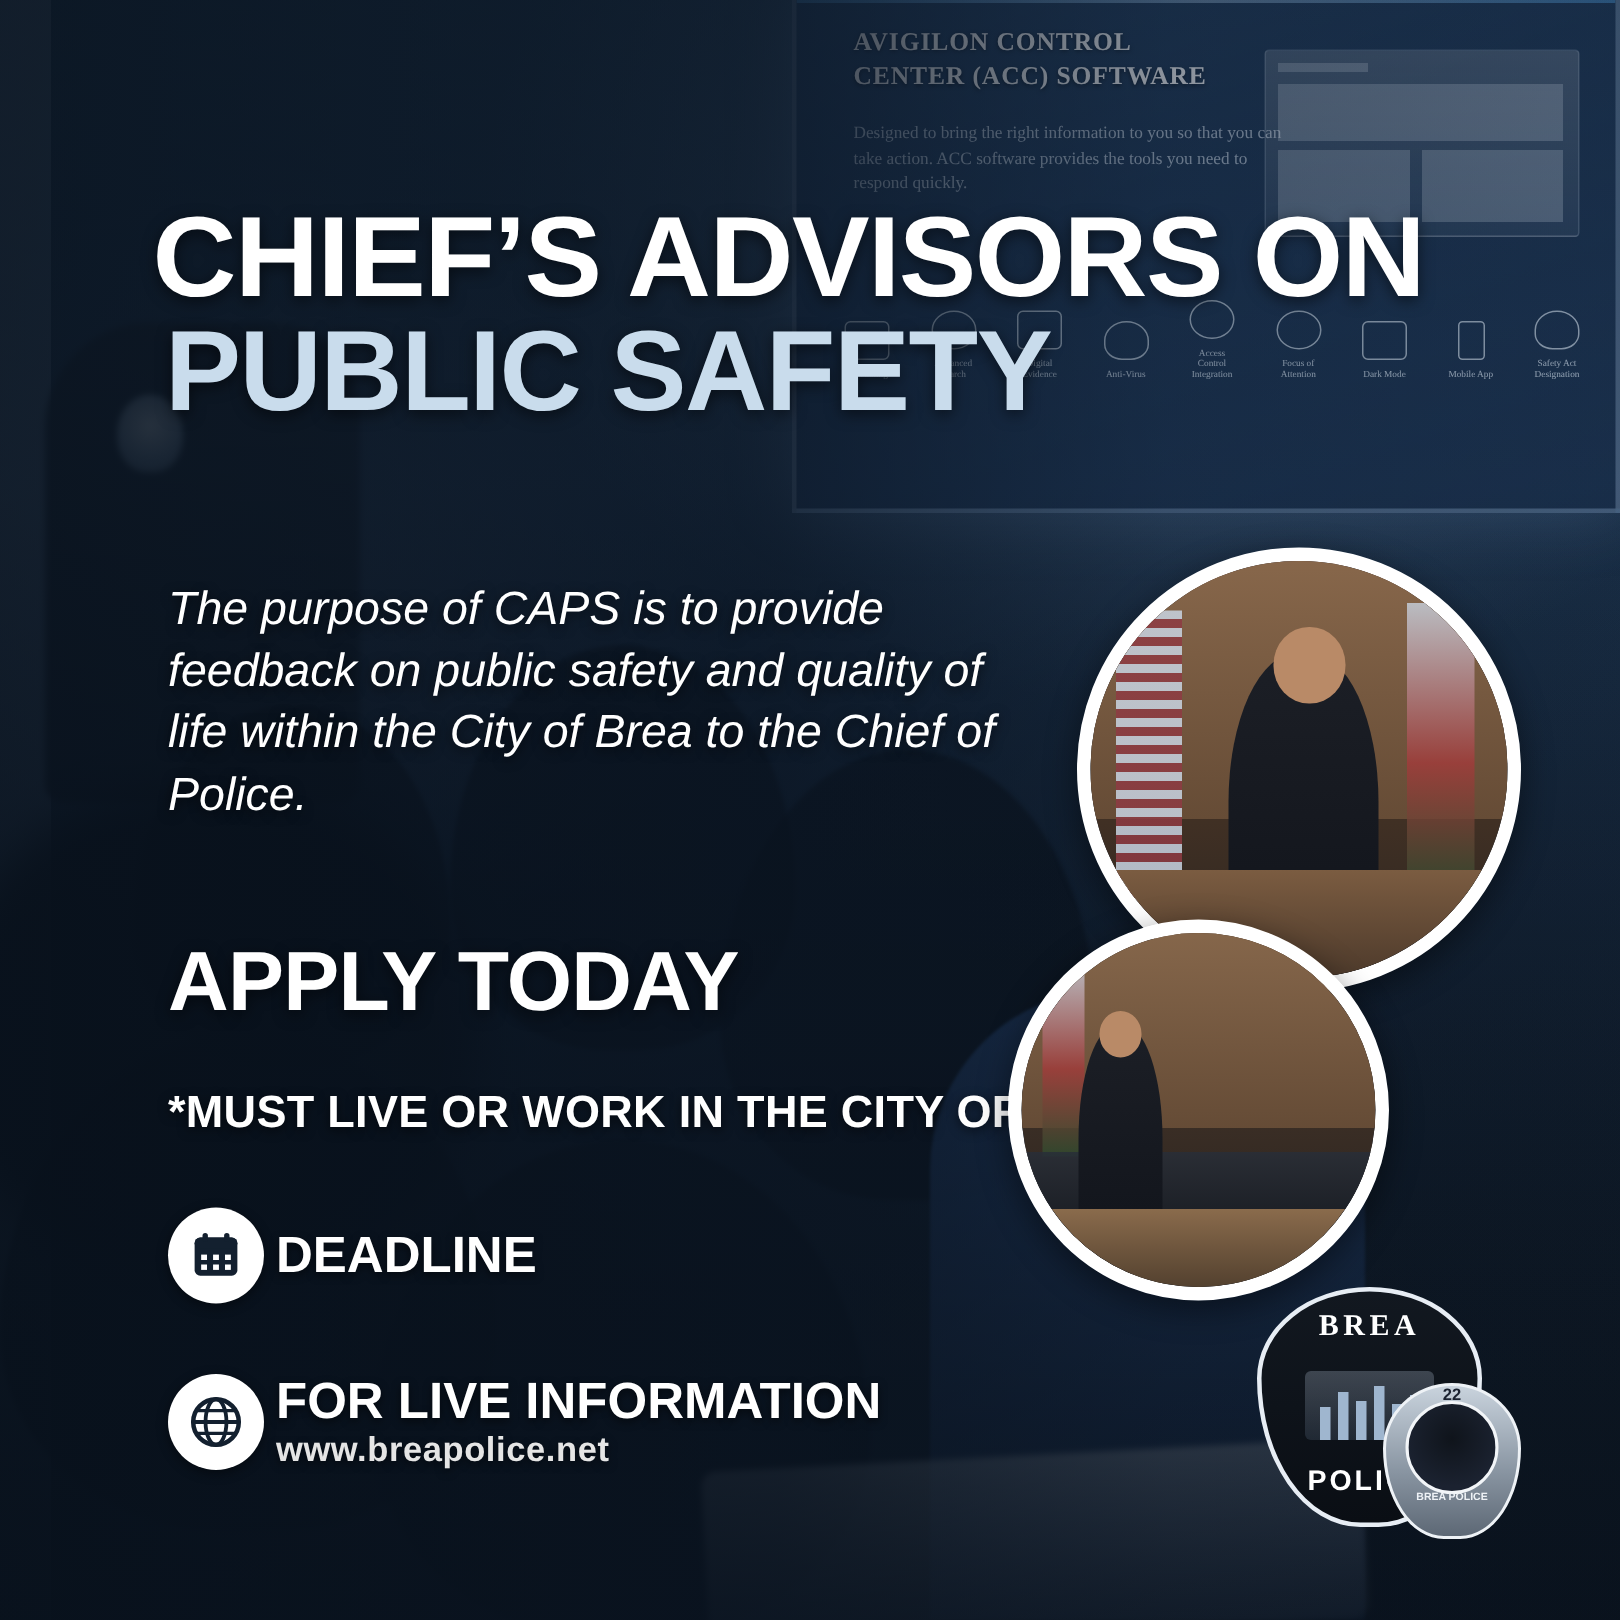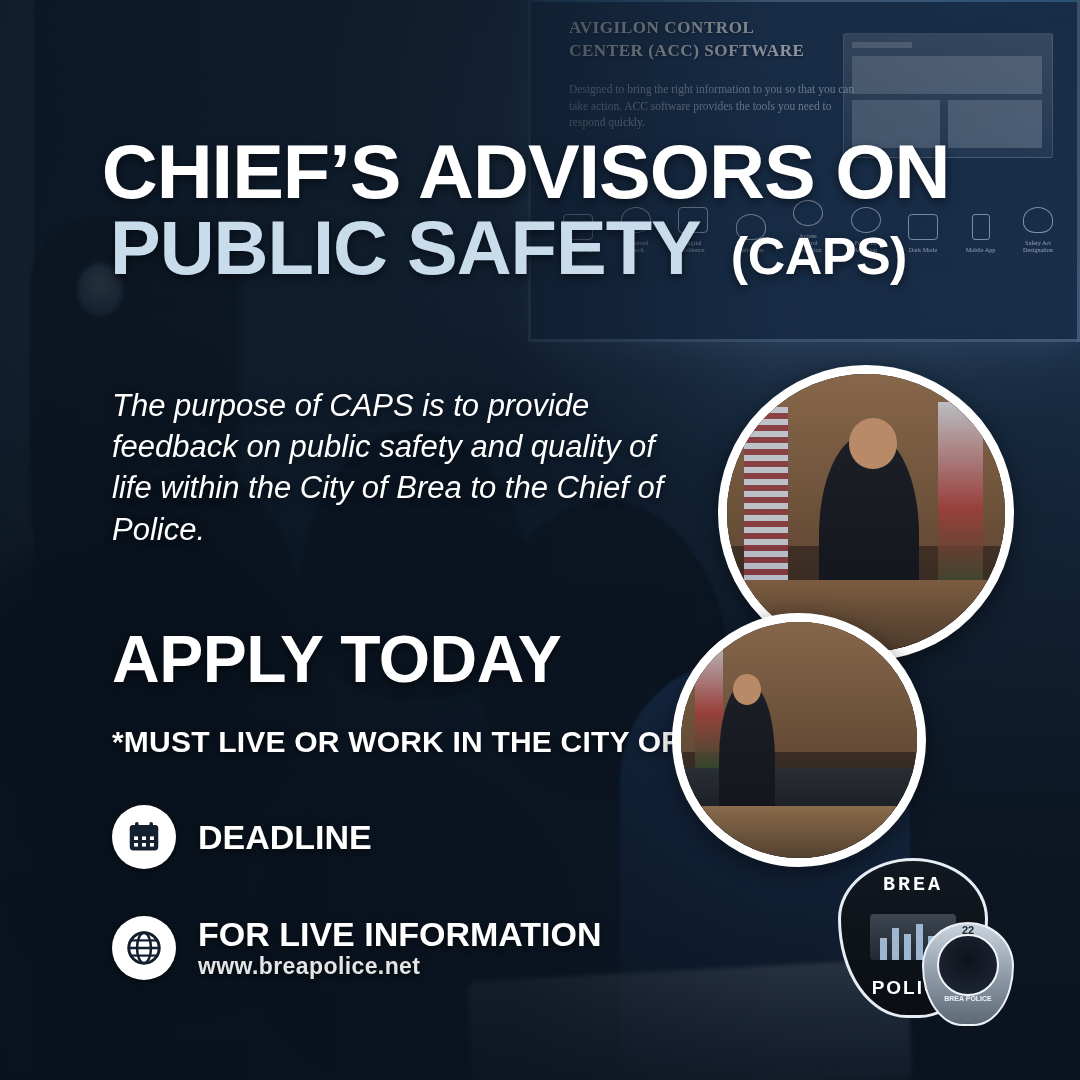--- a/index.html
+++ b/index.html
@@ -134,31 +134,31 @@
 
   .purpose {
     position:absolute; left: 112px; top: 360px; width: 590px;
     font-style: italic; font-size: 31px; line-height: 1.33;
     color: #ffffff; text-shadow: 0 2px 8px rgba(0,0,0,.6);
   }
 
   .apply {
     position:absolute; left:112px; top:596px;
     font-family: "Liberation Sans Narrow","Liberation Sans", sans-serif;
-    font-weight:900; font-size:66px; color:#ffffff; letter-spacing:-.5px;
+    font-weight:900; font-size:56px; color:#ffffff; letter-spacing:-.5px;
     text-shadow: 0 3px 10px rgba(0,0,0,.55);
   }
   .must {
     position:absolute; left:112px; top:700px;
     font-family: "Liberation Sans Narrow","Liberation Sans", sans-serif;
     font-weight:900; font-size:30px; color:#ffffff; letter-spacing:.2px;
     text-shadow: 0 2px 7px rgba(0,0,0,.6);
   }
 
-  .info-row { position:absolute; display:flex; align-items:center; gap:22px; }
+  .info-row { position:absolute; display:flex; align-items:center; gap:8px; }
   .info-row.deadline { left:112px; top:780px; }
   .info-row.more { left:112px; top:890px; }
 
   .circle-icon {
     width: 64px; height: 64px; border-radius: 50%;
     background: #ffffff; display:flex; align-items:center; justify-content:center;
     flex: 0 0 auto;
     box-shadow: 0 2px 8px rgba(0,0,0,.45);
   }
   .lbl-big {
@@ -205,21 +205,21 @@
   .patch-logo { position:absolute; right:92px; bottom:62px; width:150px; height:160px; }
   .patch-shape {
     position:absolute; inset:0;
     background: linear-gradient(180deg,#121820 0%, #0a0e14 100%);
     border: 3px solid #e7edf4;
     border-radius: 50% 50% 46% 46% / 38% 38% 62% 62%;
     display:flex; flex-direction:column; align-items:center; justify-content:space-between;
     padding: 12px 0 16px;
   }
   .patch-top { color:#ffffff; font-weight:900; font-size:20px; letter-spacing:3px;
-    font-family:Liberation Mono, monospace; }
+    font-family:Liberation Serif, serif; }
   .patch-mid { width:86px; height:46px; background:
      linear-gradient(180deg, rgba(200,215,235,.25), rgba(120,145,175,.18));
      border-radius:4px; position:relative; }
   .patch-mid .tw { position:absolute; bottom:0; background:#9fb6cf; width:7px; }
   .patch-bot { color:#ffffff; font-weight:900; font-size:19px; letter-spacing:2px;
     font-family:"Liberation Sans Narrow","Liberation Sans",sans-serif; }
   .badge-shape {
     position:absolute; right:-26px; bottom:-8px; width:92px; height:104px;
     background: linear-gradient(180deg,#c9d3dd 0%, #8b97a4 55%, #5d6875 100%);
     border-radius: 50% 50% 44% 44% / 42% 42% 58% 58%;
@@ -313,21 +313,20 @@
   </div>
 
   <div class="scrim"></div>
 
   <div class="content">
 
     <div class="title-wrap">
       <div class="t1">CHIEF’S ADVISORS ON</div>
       <div class="t2row">
         <div class="t2">PUBLIC SAFETY</div>
-        <div class="t3">(CAPS)</div>
       </div>
     </div>
 
     <div class="purpose">The purpose of CAPS is to provide feedback on public safety and quality of life within the City of Brea to the Chief of Police.</div>
 
     <div class="apply">APPLY TODAY</div>
     <div class="must">*MUST LIVE OR WORK IN THE CITY OF BREA*</div>
 
     <div class="info-row deadline">
       <div class="circle-icon">

